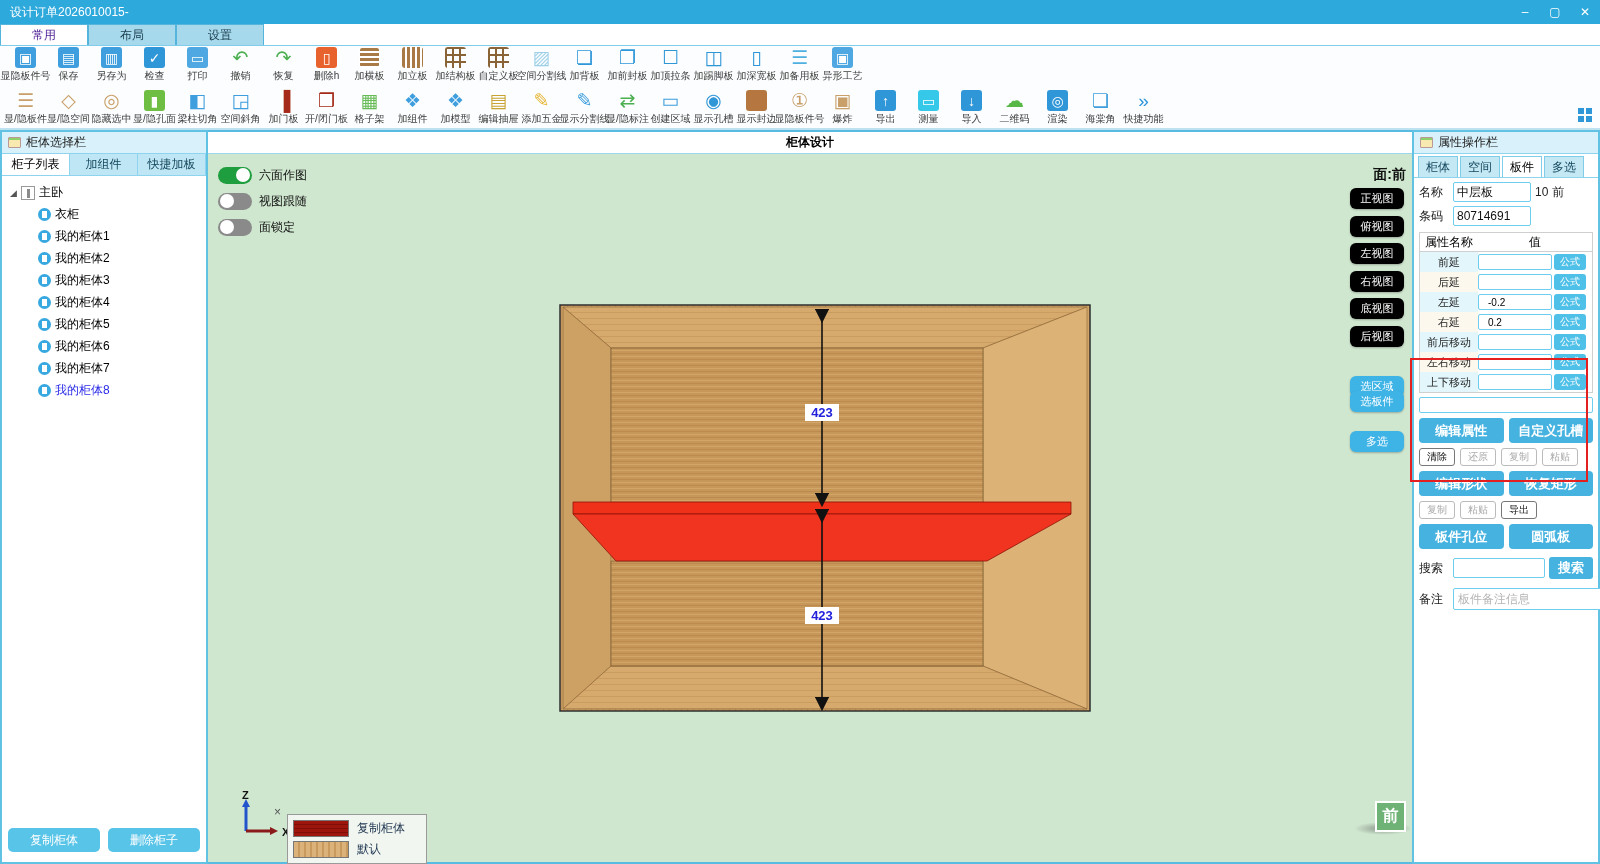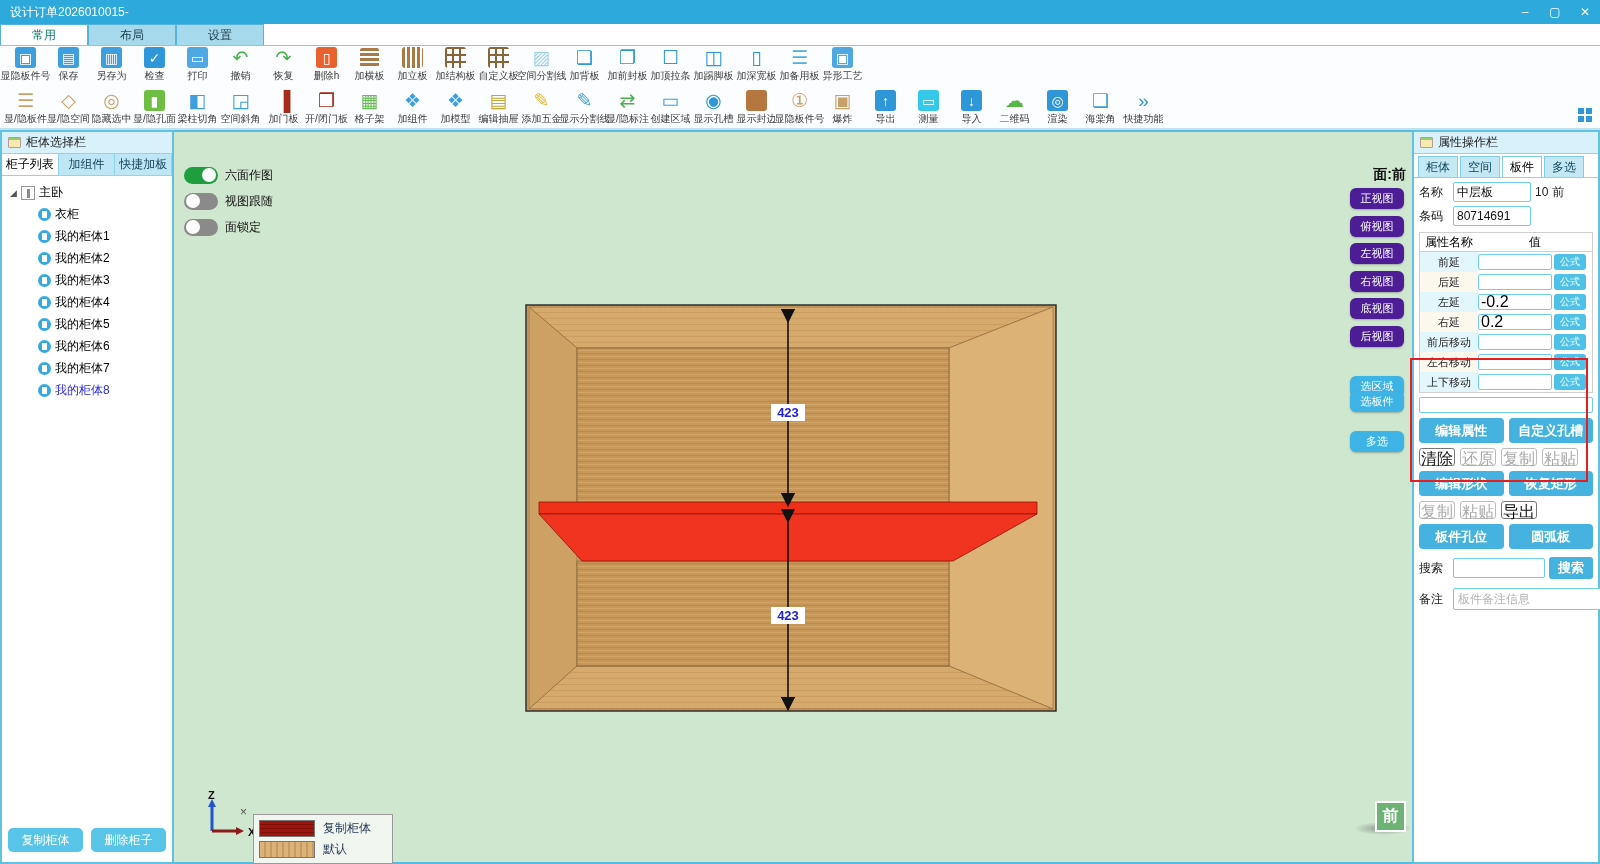--- a/index.html
+++ b/index.html
@@ -10,21 +10,21 @@
   .titlebar { height:24px; background:#2ea9dc; display:flex; align-items:center;
               color:#fff; font-size:12px; padding-left:10px; }
   .titlebar .spacer { flex:1; }
   .winbtn { width:30px; height:24px; display:flex; align-items:center; justify-content:center;
             color:#fff; font-size:12px; cursor:pointer; }
 
   
   .tabstrip { height:22px; background:#fff; display:flex; border-bottom:1px solid #7fcdea; }
   .rtab { width:88px; display:flex; align-items:center; justify-content:center; font-size:12px;
           background:#a6d9ec; border:1px solid #55b4dc; border-bottom:none; color:#1a3c4c; cursor:pointer; }
-  .rtab.active { background:#fff; color:#0f766e; }
+  .rtab.active { background:#fff; color:#4c1d95; }
 
   
   .toolbar { height:84px; background:#fbfdfe; border-bottom:2px solid #bfe2f0; position:relative; }
   .toolrow { display:flex; align-items:flex-start; padding:1px 2px 0 4px; }
   .toolrow.r1 { height:43px; }
   .toolrow.r2 { height:40px; }
   .tool-item { width:43px; display:flex; flex-direction:column; align-items:center; gap:1px; cursor:pointer; }
   .tool-icon { width:21px; height:21px; border-radius:3px; display:flex; align-items:center;
                justify-content:center; color:#fff; font-size:14px; line-height:1; }
   .tool-icon.glyph { background:transparent !important; font-size:19px; }
@@ -38,21 +38,21 @@
       background:
         linear-gradient(#2f96d8,#2f96d8) 0 0/6px 6px no-repeat,
         linear-gradient(#2f96d8,#2f96d8) 8px 0/6px 6px no-repeat,
         linear-gradient(#2f96d8,#2f96d8) 0 8px/6px 6px no-repeat,
         linear-gradient(#2f96d8,#2f96d8) 8px 8px/6px 6px no-repeat; }
 
   
   .main { display:flex; height:734px; }
 
   
-  .sidebar { width:174px; background:#fff; border:2px solid #62c2e4; display:flex; flex-direction:column; }
+  .sidebar { width:208px; background:#fff; border:2px solid #62c2e4; display:flex; flex-direction:column; }
   .paneheader { height:22px; background:#d9f1fa; display:flex; align-items:center; gap:5px;
                 padding-left:6px; font-size:12px; color:#222; border-bottom:1px solid #8ed4ee; }
   .note-ico { width:13px; height:11px; background:#f7e9b0; border:1px solid #b99; border-radius:1px;
               box-shadow:inset 0 2px 0 #8fd06a; }
   .sidetabs { display:flex; height:22px; border-bottom:1px solid #8ed4ee; }
   .sidetab { flex:1; display:flex; align-items:center; justify-content:center; font-size:12px;
              background:#bfe6f4; border-right:1px solid #8ed4ee; color:#14475c; cursor:pointer; }
   .sidetab.active { background:#fff; color:#000; }
   .tree { flex:1; padding:6px 2px; overflow:hidden; font-size:12px; }
   .tree-root { display:flex; align-items:center; gap:4px; padding:2px 0 2px 6px; cursor:pointer; }
@@ -75,21 +75,21 @@
   .toggle-row { display:flex; align-items:center; gap:7px; height:26px; cursor:pointer; }
   .switch { width:34px; height:17px; border-radius:9px; background:#8a8a8a; position:relative; }
   .switch .knob { position:absolute; top:1.5px; width:14px; height:14px; border-radius:50%; background:#fff; left:2px; }
   .switch.on { background:#1f9e3f; }
   .switch.on .knob { left:18px; }
   .toggle-row .tlabel { font-size:12px; color:#111; }
   .face-label { position:absolute; right:6px; top:34px; font-size:14px; font-weight:bold; color:#111; }
   .vbtn { position:absolute; right:8px; width:54px; height:21px; border:none; border-radius:6px;
           color:#fff; font-size:11px; cursor:pointer; font-family:inherit;
           box-shadow:0 1px 2px rgba(0,0,0,.25); }
-  .vbtn.green { background:#4c1d95; }
+  .vbtn.green { background:#000000; }
   .vbtn.blue { background:#3eb3e6; }
 
   .axis-widget { position:absolute; left:18px; top:655px; }
   .legend { position:absolute; left:79px; top:682px; width:140px; background:#f1f6f0;
             border:1px solid #9a9a9a; padding:3px 5px; }
   .legend-close { position:absolute; left:-14px; top:-10px; font-size:12px; color:#555; cursor:pointer; }
   .legend-row { display:flex; align-items:center; gap:8px; height:21px; }
   .swatch { width:56px; height:17px; border:1px solid #777; flex:none; }
   .swatch.red { background:repeating-linear-gradient(#9e150d 0 3px,#7d0f08 3px 4px); }
   .swatch.wood { background:repeating-linear-gradient(90deg,#dcb27b 0 4px,#c89a5e 4px 6px); }
@@ -120,32 +120,32 @@
   .dimrow .ax { width:22px; }
   .proptable { border:1px solid #cfcfcf; margin:2px 0 4px 0; }
   .prophead { display:flex; height:19px; border-bottom:1px solid #cfcfcf; align-items:center; }
   .prophead .c1 { width:58px; text-align:center; }
   .prophead .c2 { flex:1; text-align:center; }
   .proprow { display:flex; align-items:center; height:20px; }
   .propname { width:58px; height:100%; display:flex; align-items:center; justify-content:center;
               font-size:11px; color:#222; }
   .proprow:nth-child(odd) .propname { background:#e2f6fb; }
   .proprow:nth-child(even) .propname { background:#fdf8ee; }
-  .propinput { width:74px; height:16px; border:1px solid #6fcdf0; border-radius:2px; font-size:16px;
-               padding:0 2px; font-family:inherit; }
+  .propinput { width:74px; height:16px; border:1px solid #6fcdf0; border-radius:2px; font-size:10px;
+               padding:0 9px; font-family:inherit; }
   .fxbtn { margin-left:2px; width:32px; height:16px; background:#4fc0e8; color:#fff; border:none;
            border-radius:3px; font-size:10px; cursor:pointer; font-family:inherit; }
   .wideinput { width:100%; height:16px; border:1px solid #6fcdf0; border-radius:2px; margin-bottom:5px;
                font-family:inherit; }
   .bigrow { display:flex; gap:5px; margin-bottom:5px; }
   .bigbtn { flex:1; height:25px; background:#45b2e0; color:#fff; border:none; border-radius:4px;
             font-size:13px; font-weight:bold; cursor:pointer; font-family:inherit; white-space:nowrap; }
   .smallrow { display:flex; gap:5px; margin-bottom:5px; }
   .smallbtn { width:36px; height:18px; background:#fff; border:1px solid #bbb; border-radius:3px;
-              font-size:16px; color:#aaa; cursor:default; font-family:inherit; }
+              font-size:10px; color:#aaa; cursor:default; font-family:inherit; }
   .smallbtn.enabled { color:#111; border-color:#777; cursor:pointer; }
   .searchrow { display:flex; align-items:center; gap:4px; margin:3px 0 6px 0; }
   .searchbtn { width:44px; height:22px; background:#45b2e0; color:#fff; border:none; border-radius:3px;
                font-size:13px; font-weight:bold; cursor:pointer; font-family:inherit; }
   .noteinput { flex:1; height:22px; border:1px solid #6fcdf0; border-radius:2px; font-size:12px;
                padding:0 4px; font-family:inherit; }
   .noteinput::placeholder, .tinput::placeholder { color:#b5b5b5; }
 
   
   .red-highlight { position:absolute; left:1410px; top:358px; width:178px; height:124px;
@@ -421,20 +421,21 @@
           </div>
         </div>
     </div>
     <div class="sidebtns">
       <button class="sidebtn">复制柜体</button>
       <button class="sidebtn">删除柜子</button>
     </div>
   </div>
 
   <div class="canvas">
+    <div class="canvas-title">柜体设计</div>
 
     <div class="toggles" id="canvas-toggles">
         <div class="toggle-row">
           <span class="switch on">
             <span class="knob"></span>
           </span>
           <span class="tlabel">六面作图</span>
         </div>
         <div class="toggle-row">
           <span class="switch">

